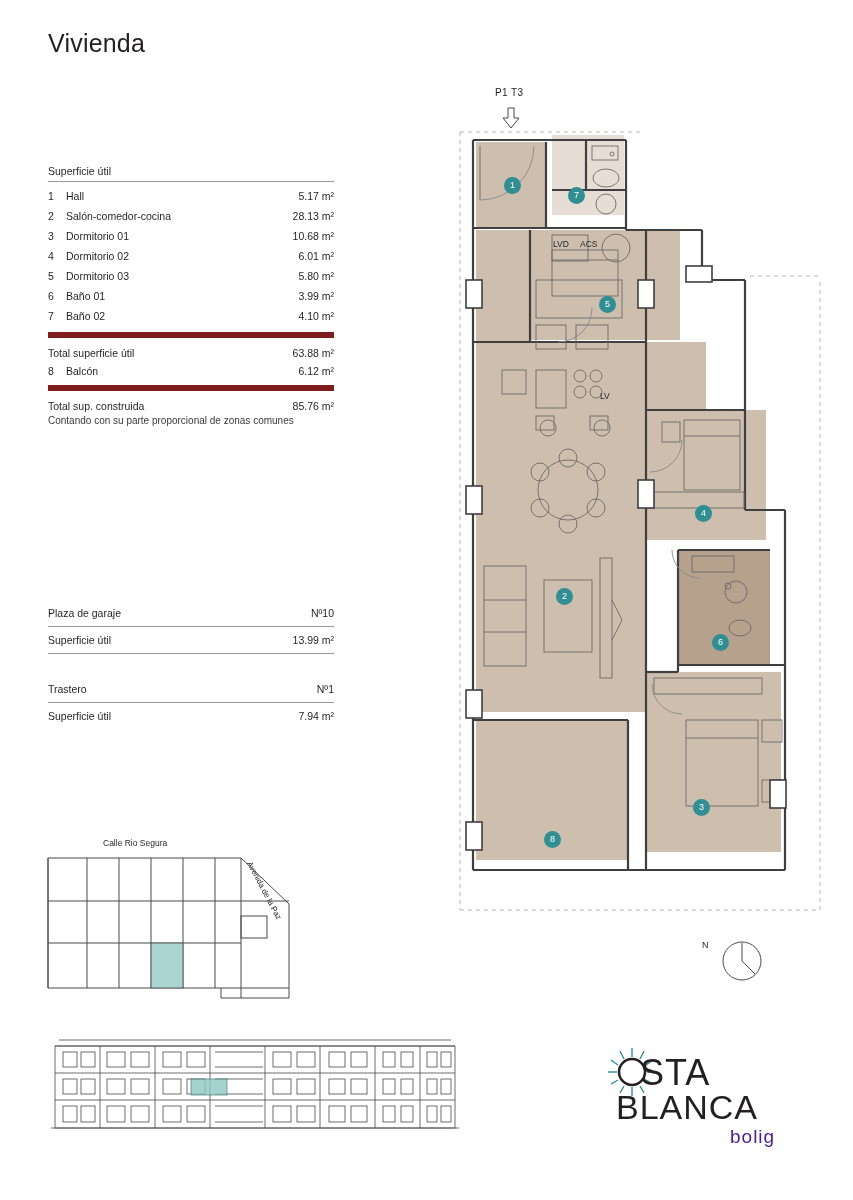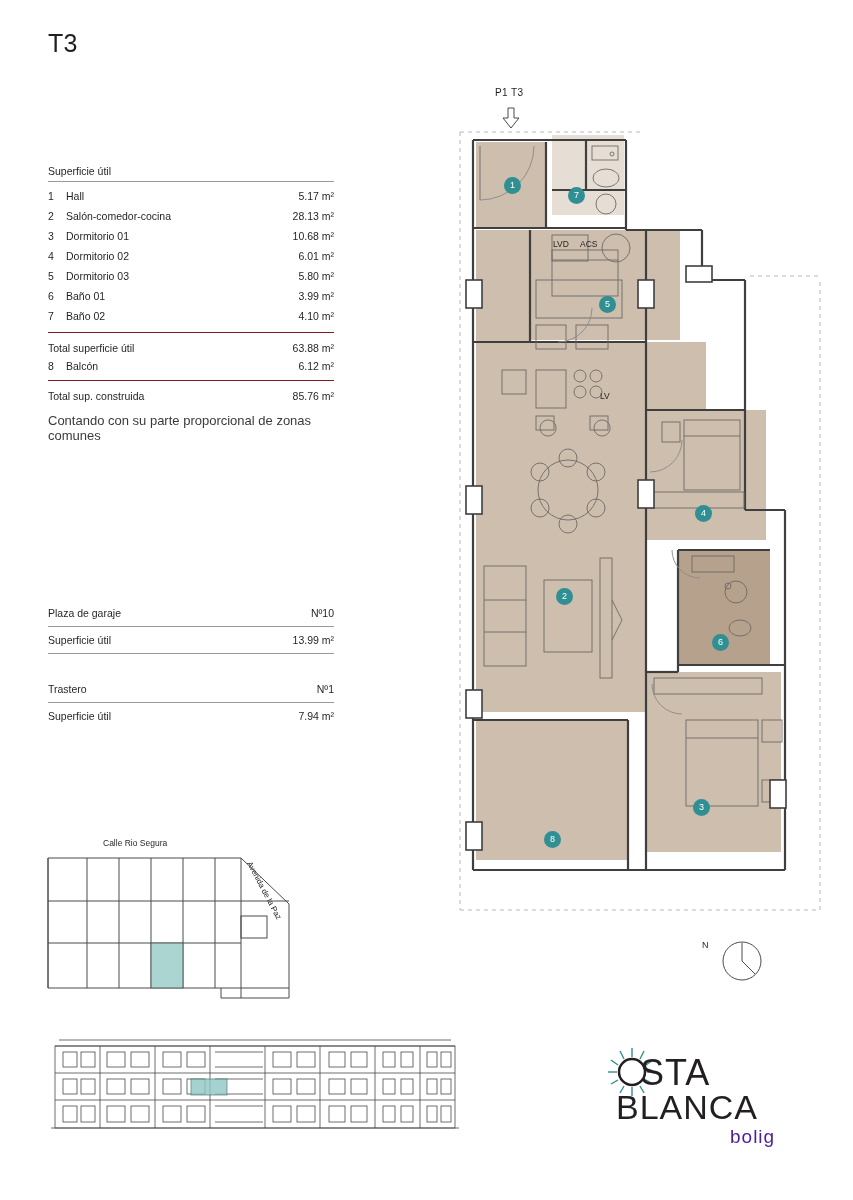--- a/index.html
+++ b/index.html
@@ -62,36 +62,35 @@
   td.num { width: 18px; color: #231f20; }
   td.nm  { }
   td.ar  { text-align: right; width: 74px; white-space: nowrap; }
 
   .total-row {
     display: flex;
     justify-content: space-between;
     font-size: 10.5px;
     padding-top: 9px;
     margin-top: 6px;
-    border-top: 1px solid #7f1d1d;
+    border-top: 6px solid #7f1d1d;
     gap: 28px;
   }
   .plain-row {
     display: flex;
     justify-content: space-between;
     font-size: 10.5px;
     padding: 6px 0 2px 0;
   }
   .plain-row .lbl { display: flex; gap: 10px; }
   .plain-row .idx { width: 8px; }
   .note {
-    font-size: 13px;
+    font-size: 10px;
     color: #3a3a3a;
     padding-top: 3px;
-    margin-top: 8px;
   }
 
   
   .extras {
     position: absolute;
     left: 48px;
     top: 600px;
     width: 286px;
   }
   .extras .row {
@@ -202,21 +201,21 @@
     letter-spacing: 1px;
     color: #4c1d95;
   }
 </style>
 </head>
 <body>
 
 <div class="page">
 
   <div class="title-block">
-    <div class="title-line">T3</div>
+    <div class="title-line">Vivienda</div>
   </div>
 
   <div class="schedule">
     <div class="sec-head">Superficie útil</div>
 
     <table class="rooms">
       <tbody>
         <tr>
           <td class="num">1</td>
           <td class="nm">Hall</td>

